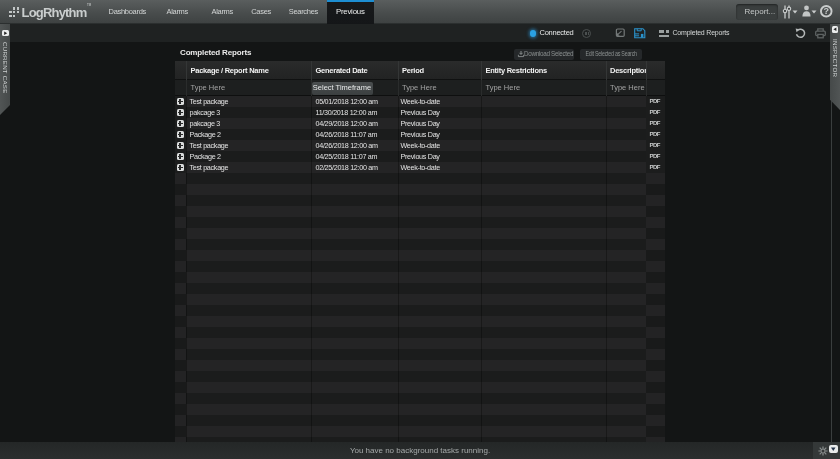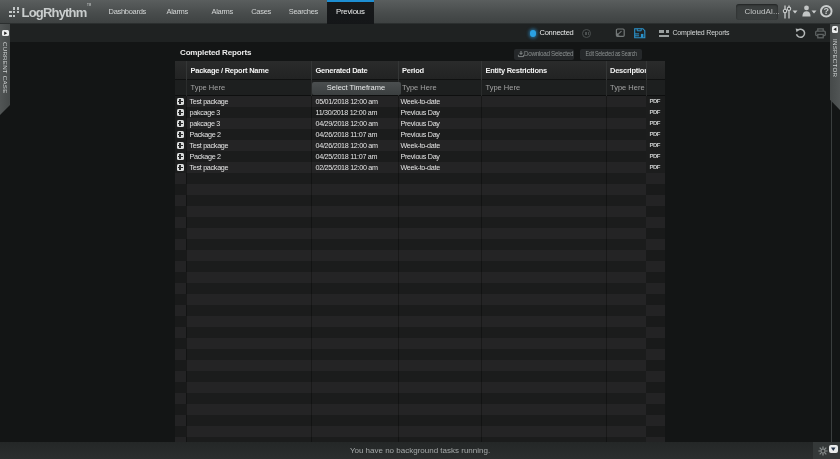--- a/index.html
+++ b/index.html
@@ -52,21 +52,21 @@
 
 #table { left:175px; top:61px; width:490px; height:381px; overflow:hidden; background:#161717; }
 #thead { position:absolute; left:0; top:0; width:490px; height:19px;
   background:linear-gradient(#2a2b2b,#222323); border-bottom:1px solid #101111; }
 .hc { position:absolute; top:0; height:19px; line-height:19px; font-size:7.5px; font-weight:bold;
   color:#f2f2f2; padding-left:3.5px; letter-spacing:-0.25px; border-left:1px solid #343636; overflow:hidden; white-space:nowrap; }
 #tfilter { position:absolute; left:0; top:19px; width:490px; height:16.2px; background:#1d1f1f;
   border-bottom:1px solid #0e0f0f; }
 .fc { position:absolute; top:0; height:16px; line-height:16px; font-size:7.5px; color:#a3a3a3;
   padding-left:3.5px; border-left:1px solid #2a2c2c; overflow:hidden; white-space:nowrap; }
-#seltf { position:absolute; left:136.5px; top:2.2px; width:89px; height:12.6px;
+#seltf { position:absolute; left:136.5px; top:2.2px; width:61px; height:12.6px;
   background:linear-gradient(#4b4f50,#3b3f40); border-radius:2px; text-align:center;
   font-size:7.5px; color:#e8eaea; line-height:12.6px; }
 #rowsarea { position:absolute; left:0; top:35.2px; width:490px; height:345.8px; overflow:hidden; }
 .row { position:absolute; left:0; width:490px; }
 .rl { background:#242425; }
 .rd { background:#1b1c1c; }
 .ct { position:absolute; top:0; height:11px; line-height:11px; font-size:7.2px; letter-spacing:-0.3px; color:#e3e3e3; white-space:nowrap; }
 .vline { position:absolute; top:0; width:1px; height:345.8px; background:rgba(0,0,0,0.30); }
 .plus { position:absolute; z-index:3; width:7.2px; height:7.2px; background:#dcdede; border-radius:1.5px; }
 .plus .ph { position:absolute; left:1.1px; top:2.9px; width:5px; height:1.5px; background:#2a2b2b; }
@@ -98,21 +98,21 @@
   <div class="abs" id="logo">LogRhythm<span id="logotm">TM</span></div>
   <div class="navitem" style="left:108px;width:38px">Dashboards</div>
   <div class="navitem" style="left:164px;width:24px">Alarms</div>
   <div class="navitem" style="left:207px;width:26px">Alarms</div>
   <div class="navitem" style="left:250px;width:21px">Cases</div>
   <div class="navitem" style="left:288px;width:30px">Searches</div>
   <div class="abs" id="rtab">
       <span>Previous</span>
     </div>
   <div class="abs" id="searchbox">
-      <span>CloudAI...</span>
+      <span>Report...</span>
     </div>
 
   <svg style="left:783px;top:5px" width="8" height="14" viewBox="0 0 8 14">
     <line x1="2" y1="0.5" x2="2" y2="13.5" stroke="#c9cccc" stroke-width="1.3"></line>
     <line x1="6" y1="0.5" x2="6" y2="13.5" stroke="#c9cccc" stroke-width="1.3"></line>
     <circle cx="2" cy="6" r="1.7" fill="#3e4242" stroke="#c9cccc" stroke-width="1.1"></circle>
     <circle cx="6" cy="3.8" r="1.7" fill="#3e4242" stroke="#c9cccc" stroke-width="1.1"></circle>
   </svg>
   <svg style="left:791.5px;top:10px" width="6" height="4" viewBox="0 0 6 4">
     <path d="M0.5 0.5 L3 3.4 L5.5 0.5 Z" fill="#c9cccc"></path>

